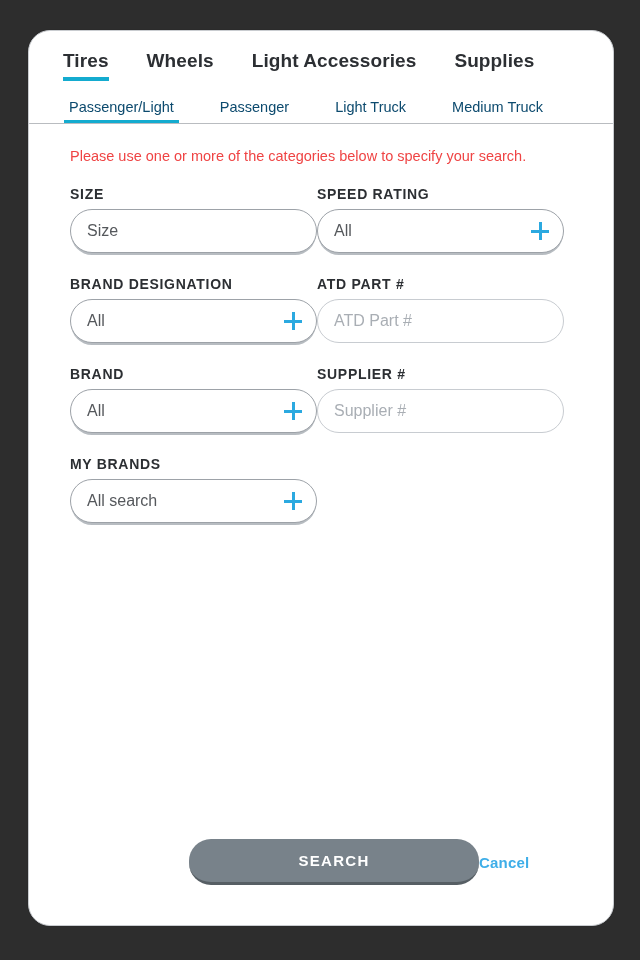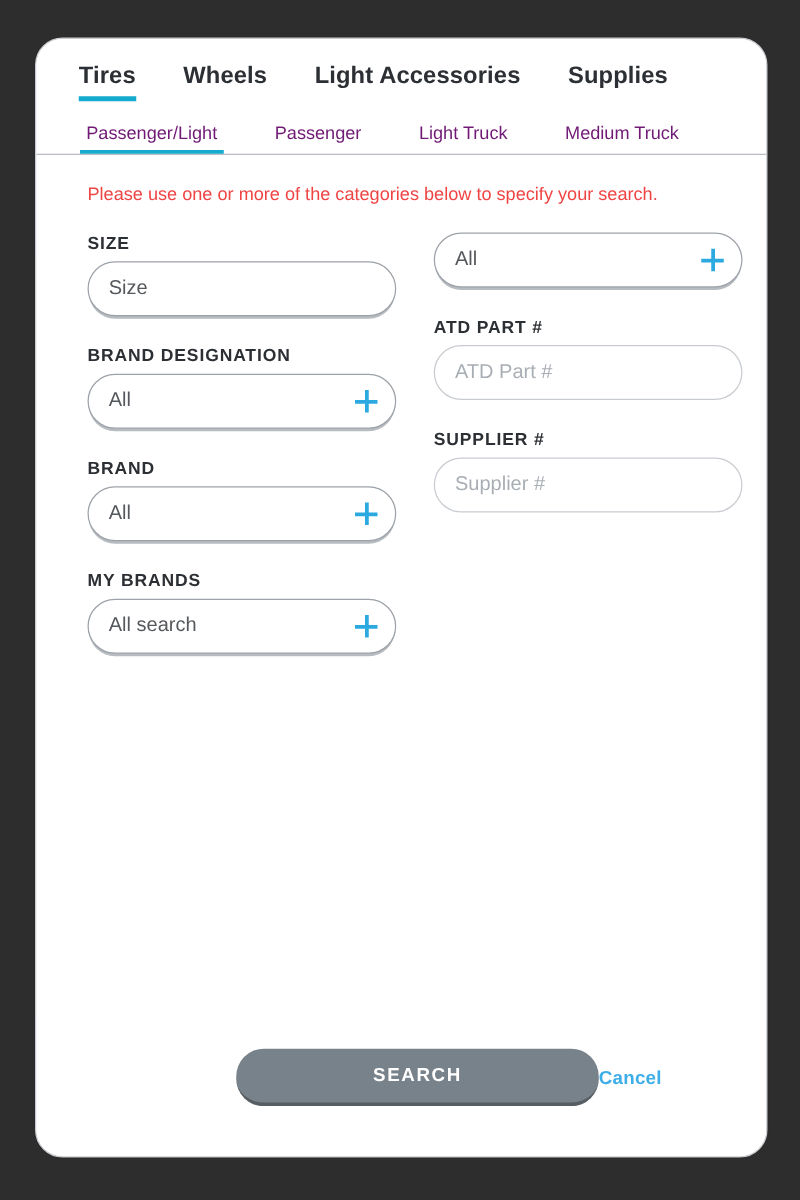--- a/index.html
+++ b/index.html
@@ -61,21 +61,21 @@
     display: flex;
     align-items: flex-end;
     padding: 8px 0 0 40px;
     gap: 46px;
     height: 42px;
   }
   .tab-secondary {
     position: relative;
     font-size: 14.5px;
     font-weight: normal;
-    color: #701a75;
+    color: #0c4a6e;
     padding-bottom: 8px;
     cursor: pointer;
     white-space: nowrap;
   }
   .tab-secondary.active::after {
     content: "";
     position: absolute;
     left: -5px;
     right: -5px;
     bottom: 0;
@@ -97,21 +97,20 @@
   .instructions {
     font-size: 14.5px;
     color: #ef4444;
     padding-left: 41px;
     padding-bottom: 22px;
   }
 
   .grid {
     display: flex;
     padding-left: 41px;
-    gap: 30px;
   }
   .col { width: 247px; }
 
   .field { margin-bottom: 23px; }
 
   .field-label {
     font-size: 14px;
     font-weight: bold;
     letter-spacing: 0.7px;
     color: #2c2f33;
@@ -253,20 +252,21 @@
             <span class="control-value">All search</span>
             <span class="plus-icon"></span>
           </div>
         </div>
 
       </div>
 
       <div class="col">
 
         <div class="field">
+          <div class="field-label">SPEED RATING</div>
           <div class="control">
             <span class="control-value">All</span>
             <span class="plus-icon"></span>
           </div>
         </div>
 
         <div class="field">
           <div class="field-label">ATD PART #</div>
           <div class="control light">
             <span class="control-value">ATD Part #</span>

